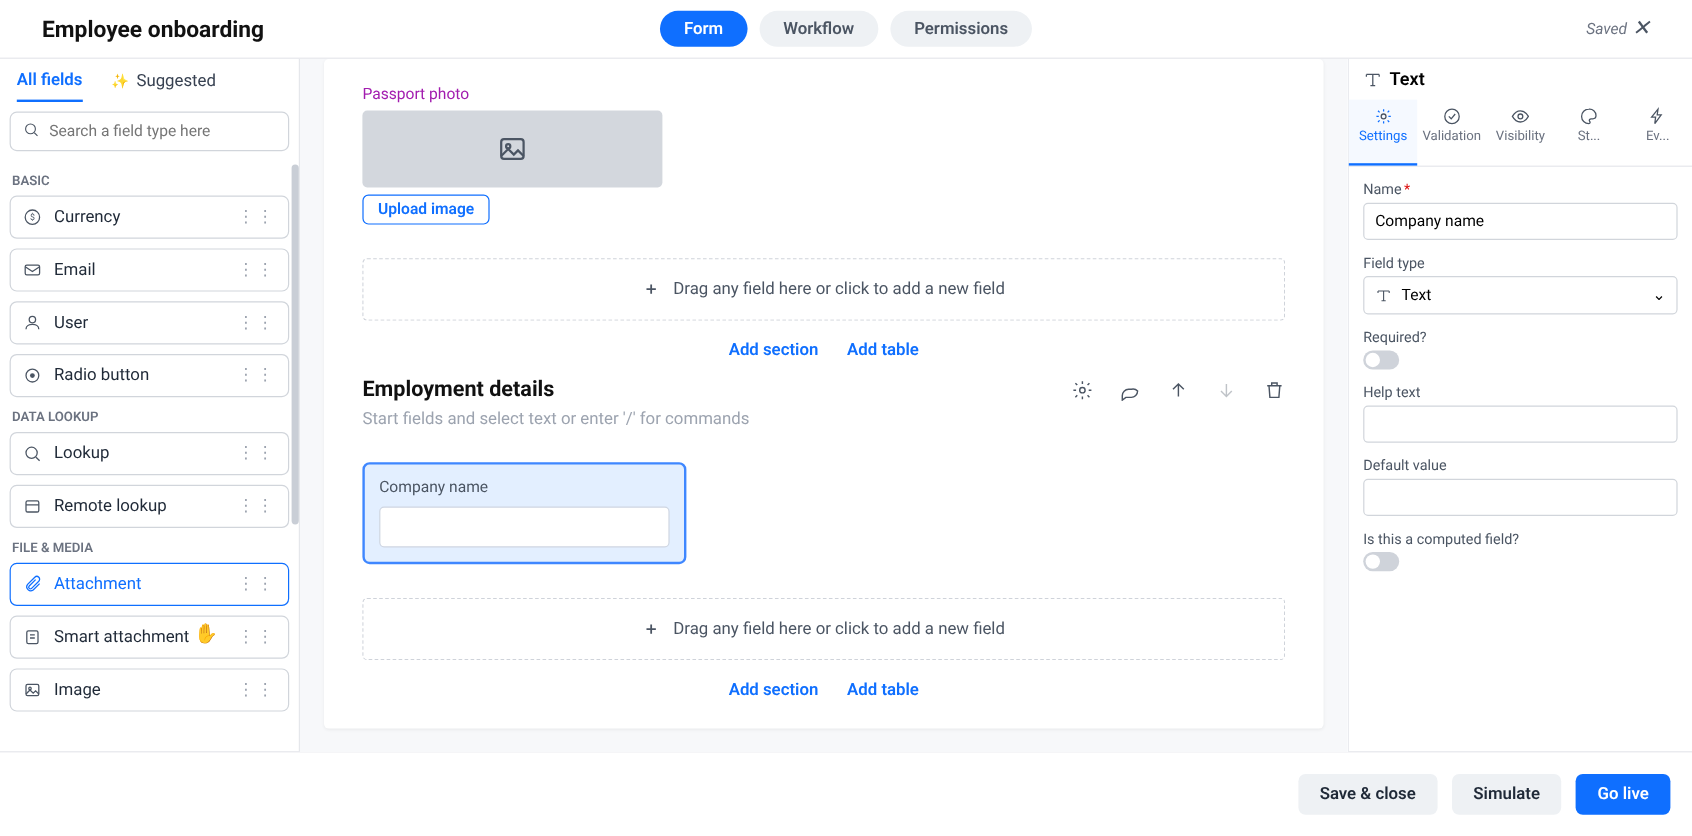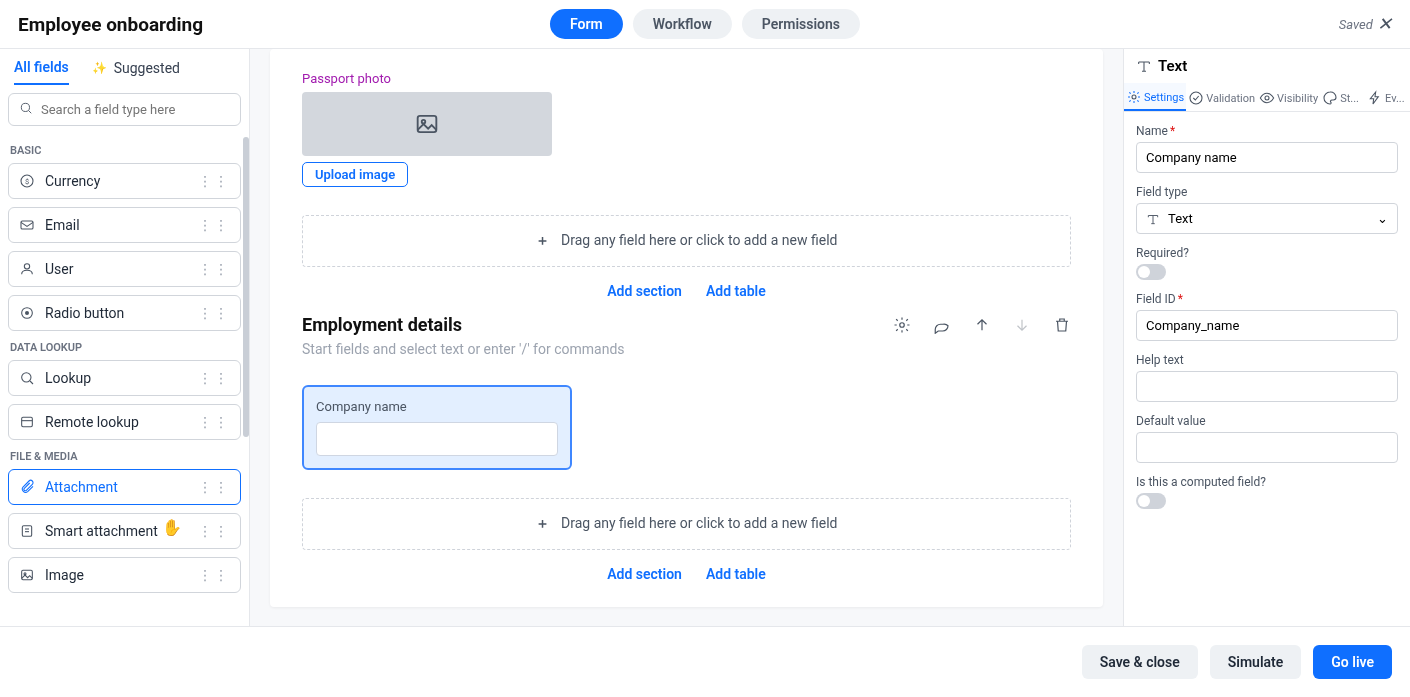--- a/index.html
+++ b/index.html
@@ -1,19 +1,19 @@
 <!DOCTYPE html>
 <html><head>
 <meta charset="utf-8">
 <style>
   * { box-sizing: border-box; margin: 0; padding: 0; font-family: -apple-system, BlinkMacSystemFont, "Segoe UI", Roboto, "Helvetica Neue", Arial, sans-serif; }
   body { width: 1410px; height: 697px; background: #fff; overflow: hidden; display: flex; flex-direction: column; }
 
   
-  .topbar { height: 49px; border-bottom: 1px solid #e5e7eb; display: flex; align-items: center; padding: 0 18px; position: relative; }
+  .topbar { height: 49px; border-bottom: 1px solid #e5e7eb; display: flex; align-items: center; padding: 0 35px; position: relative; }
   .title { font-size: 19px; font-weight: 700; color: #111; }
   .view-switch { position: absolute; left: 50%; transform: translateX(-50%); display: flex; gap: 10px; }
   .pill { border-radius: 999px; padding: 7px 20px; font-size: 14px; font-weight: 600; cursor: pointer; }
   .pill.active { background: #0f6fff; color: #fff; }
   .pill.inactive { background: #eef1f4; color: #4b5563; }
   .top-right { margin-left: auto; display: flex; align-items: center; gap: 4px; font-style: italic; }
   .saved { font-size: 13px; color: #6b7280; }
   .closex { font-size: 18px; color: #4b5563; cursor: pointer; line-height: 1; }
 
   .main { flex: 1; display: flex; min-height: 0; }
@@ -54,21 +54,21 @@
   .sectionicons .icn.dim { opacity: 0.35; }
   .section-sub { color: #9ca3af; font-size: 14px; margin-top: 6px; }
   .selected-field { margin-top: 28px; width: 270px; border: 2px solid #3f87ff; background: #e3efff; border-radius: 6px; padding: 12px; }
   .selected-field .lbl { font-size: 13px; color: #4b5563; margin-bottom: 8px; }
   .selected-field .inp { height: 34px; background: #fff; border: 1px solid #cfd6e2; border-radius: 4px; }
 
   
   .right { width: 287px; border-left: 1px solid #e5e7eb; display: flex; flex-direction: column; background: #fff; }
   .right-head { display: flex; align-items: center; gap: 6px; padding: 8px 12px; font-size: 15px; font-weight: 600; }
   .right-tabs { display: flex; border-bottom: 1px solid #e5e7eb; }
-  .rtab { flex: 1; text-align: center; padding: 6px 2px 4px; font-size: 11px; color: #6b7280; cursor: pointer; display: flex; align-items: center; gap: 2px; }
+  .rtab { flex: 1; text-align: center; padding: 6px 2px 16px; font-size: 11px; color: #6b7280; cursor: pointer; display: flex; flex-direction: column; align-items: center; gap: 2px; }
   .rtab.active { color: #0f6fff; background: #f5f9ff; border-bottom: 2px solid #0f6fff; }
   .rtab .ric { width: 16px; height: 16px; }
   .right-body { padding: 12px; display: flex; flex-direction: column; gap: 12px; font-size: 12px; overflow-y: auto; }
   .fg label { display: block; color: #4b5563; margin-bottom: 4px; }
   .fg .req { color: #d11; margin-left: 2px; }
   .fg input.txt { width: 100%; border: 1px solid #d1d5db; border-radius: 4px; padding: 7px 9px; font-size: 13px; }
   .selectlike { width: 100%; border: 1px solid #d1d5db; border-radius: 4px; padding: 7px 9px; font-size: 13px; display: flex; align-items: center; gap: 8px; }
   .selectlike .chev { margin-left: auto; }
   .toggle { width: 30px; height: 16px; border-radius: 999px; background: #cfd3da; position: relative; cursor: pointer; }
   .toggle .knob { width: 12px; height: 12px; background: #fff; border-radius: 50%; position: absolute; top: 2px; left: 2px; }
@@ -356,24 +356,20 @@
           <span class="chev">⌄</span>
         </div>
       </div>
       <div class="fg">
         <label>Required?</label>
         <div class="toggle">
             <div class="knob"></div>
           </div>
       </div>
       <div class="fg">
-        <label><span>Field ID</span><span class="req">*</span></label>
-        <input class="txt" value="Company_name" style="">
-      </div>
-      <div class="fg">
         <label>Help text</label>
         <input class="txt" style="">
       </div>
       <div class="fg">
         <label>Default value</label>
         <input class="txt" style="">
       </div>
       <div class="fg">
         <label>Is this a computed field?</label>
         <div class="toggle">

